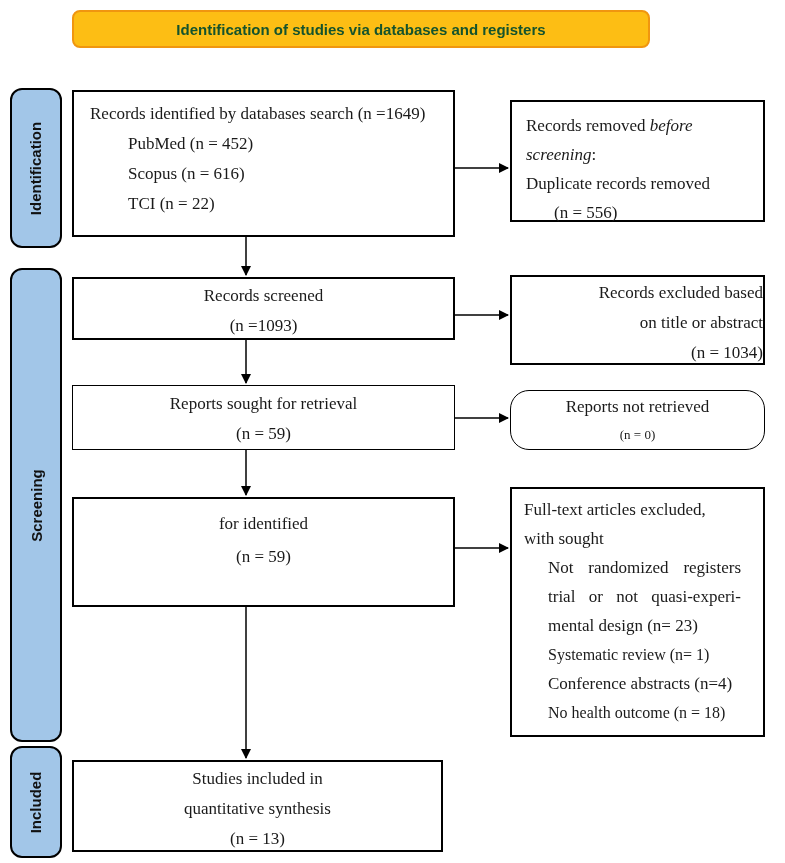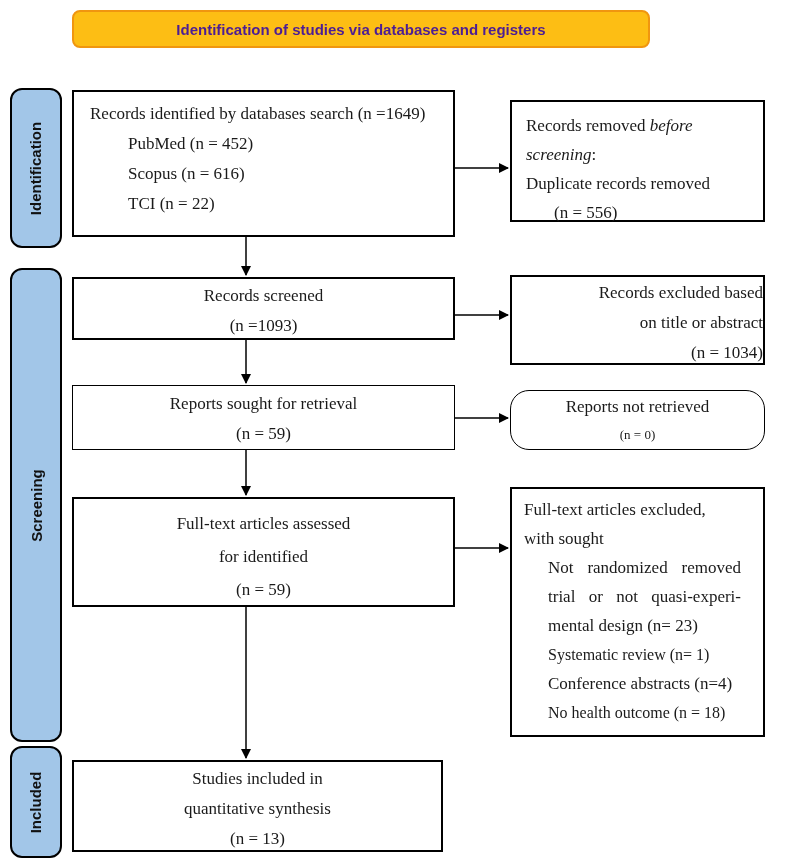--- a/index.html
+++ b/index.html
@@ -11,21 +11,21 @@
   }
   html,body{margin:0;padding:0;background:#ffffff;}
   .canvas{
     position:relative;width:785px;height:863px;background:#ffffff;
     font-family:"Liberation Serif",serif;color:var(--text);overflow:hidden;
   }
   .banner{
     position:absolute;left:72px;top:10px;width:578px;height:38px;
     background:var(--banner-fill);border:2px solid var(--banner-border);
     border-radius:8px;display:flex;align-items:center;justify-content:center;
-    font-family:"Liberation Sans",sans-serif;font-weight:bold;font-size:15px;color:#4c1d95;
+    font-family:"Liberation Sans",sans-serif;font-weight:bold;font-size:15px;color:#14532d;
     box-sizing:border-box;
   }
   .stage{
     position:absolute;left:10px;width:52px;background:var(--stage-fill);
     border:2px solid #000;border-radius:12px;display:flex;align-items:center;justify-content:center;
     box-sizing:border-box;
   }
   .stage span{
     transform:rotate(-90deg);white-space:nowrap;
     font-family:"Liberation Sans",sans-serif;font-weight:bold;font-size:15px;color:#111;
@@ -86,21 +86,20 @@
     <div>Records screened</div>
     <div>(n =1093)</div>
   </div>
 
   <div class="fbox b3 center">
     <div>Reports sought for retrieval</div>
     <div>(n = 59)</div>
   </div>
 
   <div class="fbox b4 center">
-    <div>Full-text articles assessed</div>
     <div>for identified</div>
     <div>(n = 59)</div>
   </div>
 
   <div class="fbox b5 center">
     <div>Studies included in</div>
     <div>quantitative synthesis</div>
     <div>(n = 13)</div>
   </div>
 
@@ -118,21 +117,21 @@
   </div>
 
   <div class="fbox r3 center">
     <div>Reports not retrieved</div>
     <div class="small">(n = 0)</div>
   </div>
 
   <div class="fbox r4">
     <div>Full-text articles excluded,</div>
     <div>with sought</div>
-    <div class="reason jl">Not randomized removed</div>
+    <div class="reason jl">Not randomized registers</div>
     <div class="reason jl">trial or not quasi-experi-</div>
     <div class="reason">mental design (n= 23)</div>
     <div class="reason sm">Systematic review (n= 1)</div>
     <div class="reason">Conference abstracts (n=4)</div>
     <div class="reason sm">No health outcome (n = 18)</div>
   </div>
 
   <svg class="arrows" width="785" height="863" viewBox="0 0 785 863" xmlns="http://www.w3.org/2000/svg">
     <defs>
       <marker id="ah" viewBox="0 0 10 10" refX="9" refY="5" markerWidth="12" markerHeight="10" orient="auto" markerUnits="userSpaceOnUse">

